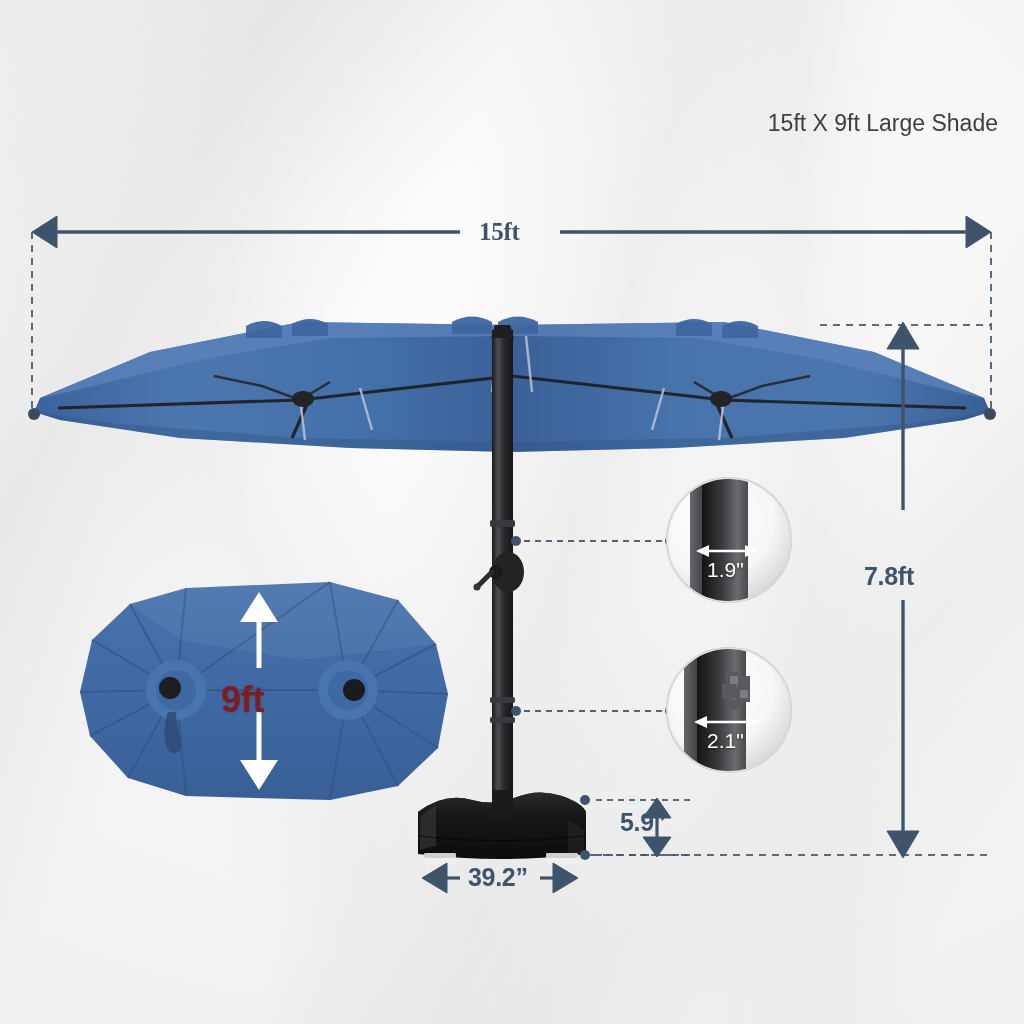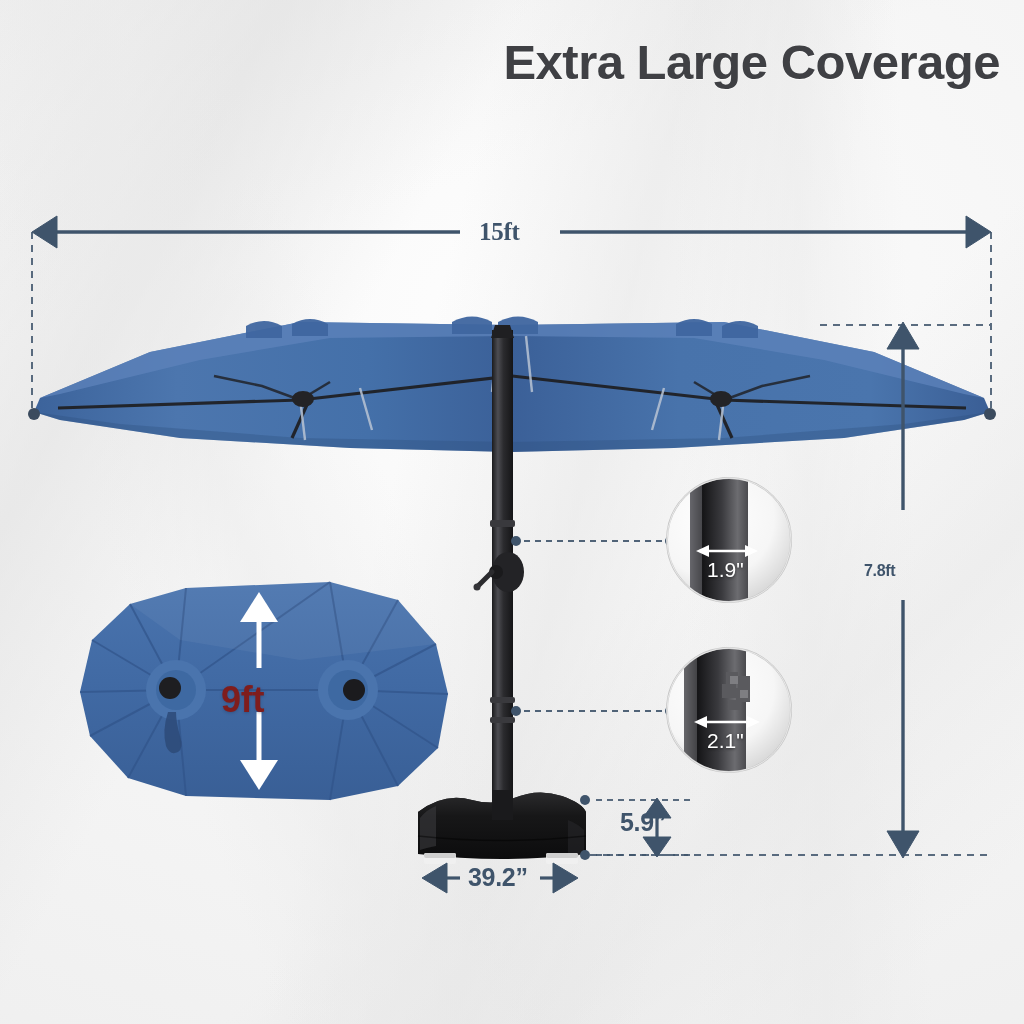--- a/index.html
+++ b/index.html
@@ -37,21 +37,21 @@
   .subtitle{
     position:absolute; right:26px; top:110px;
     font-size:23px; color:#3d3e42; white-space:nowrap;
   }
 
   .dim-label{
     position:absolute; font-weight:bold; color:#3f546b;
     white-space:nowrap; letter-spacing:-.3px;
   }
   .lbl-15ft{ left:479px; top:218px; font-size:25px;font-family:Liberation Serif, serif; }
-  .lbl-78ft{ left:864px; top:562px; font-size:16px; }
+  .lbl-78ft{ left:864px; top:562px; font-size:25px; }
   .lbl-59ft{ left:620px; top:808px; font-size:25px; }
   .lbl-276{ left:468px; top:863px; font-size:25px; }
   .lbl-9ft{ left:221px; top:679px; font-size:36px; color:#7f1d1d;
             text-shadow:0 1px 3px rgba(30,50,80,.35); }
   .lbl-callout{
     position:absolute; font-size:21px; color:#ffffff; font-weight:normal;
     white-space:nowrap; text-shadow:0 1px 3px rgba(0,0,0,.55);
   }
   .lbl-19{ left:707px; top:558px; }
   .lbl-21{ left:707px; top:729px; }
@@ -343,21 +343,21 @@
       <circle cx="729" cy="710" r="62" fill="none" stroke="#c6c6c6" stroke-width="2"></circle>
       <circle cx="729" cy="710" r="62" fill="none" stroke="#ffffff" stroke-width="1" opacity=".6"></circle>
       <g stroke="#ffffff" fill="#ffffff">
         <line x1="700" y1="722" x2="754" y2="722" stroke-width="2.6"></line>
         <polygon points="694,722 707,716 707,728" stroke="none"></polygon>
         <polygon points="760,722 747,716 747,728" stroke="none"></polygon>
       </g>
     </g>
   </svg>
 
-  <div class="title">Extra Large Coverage</div>
+  <div class="subtitle">15ft X 9ft Large Shade</div>
 
   <div class="dim-label lbl-15ft">15ft</div>
   <div class="dim-label lbl-78ft">7.8ft</div>
   <div class="dim-label lbl-9ft">9ft</div>
   <div class="dim-label lbl-59ft">5.9”</div>
   <div class="dim-label lbl-276">39.2”</div>
 
   <div class="lbl-callout lbl-19">1.9"</div>
   <div class="lbl-callout lbl-21">2.1"</div>
 

